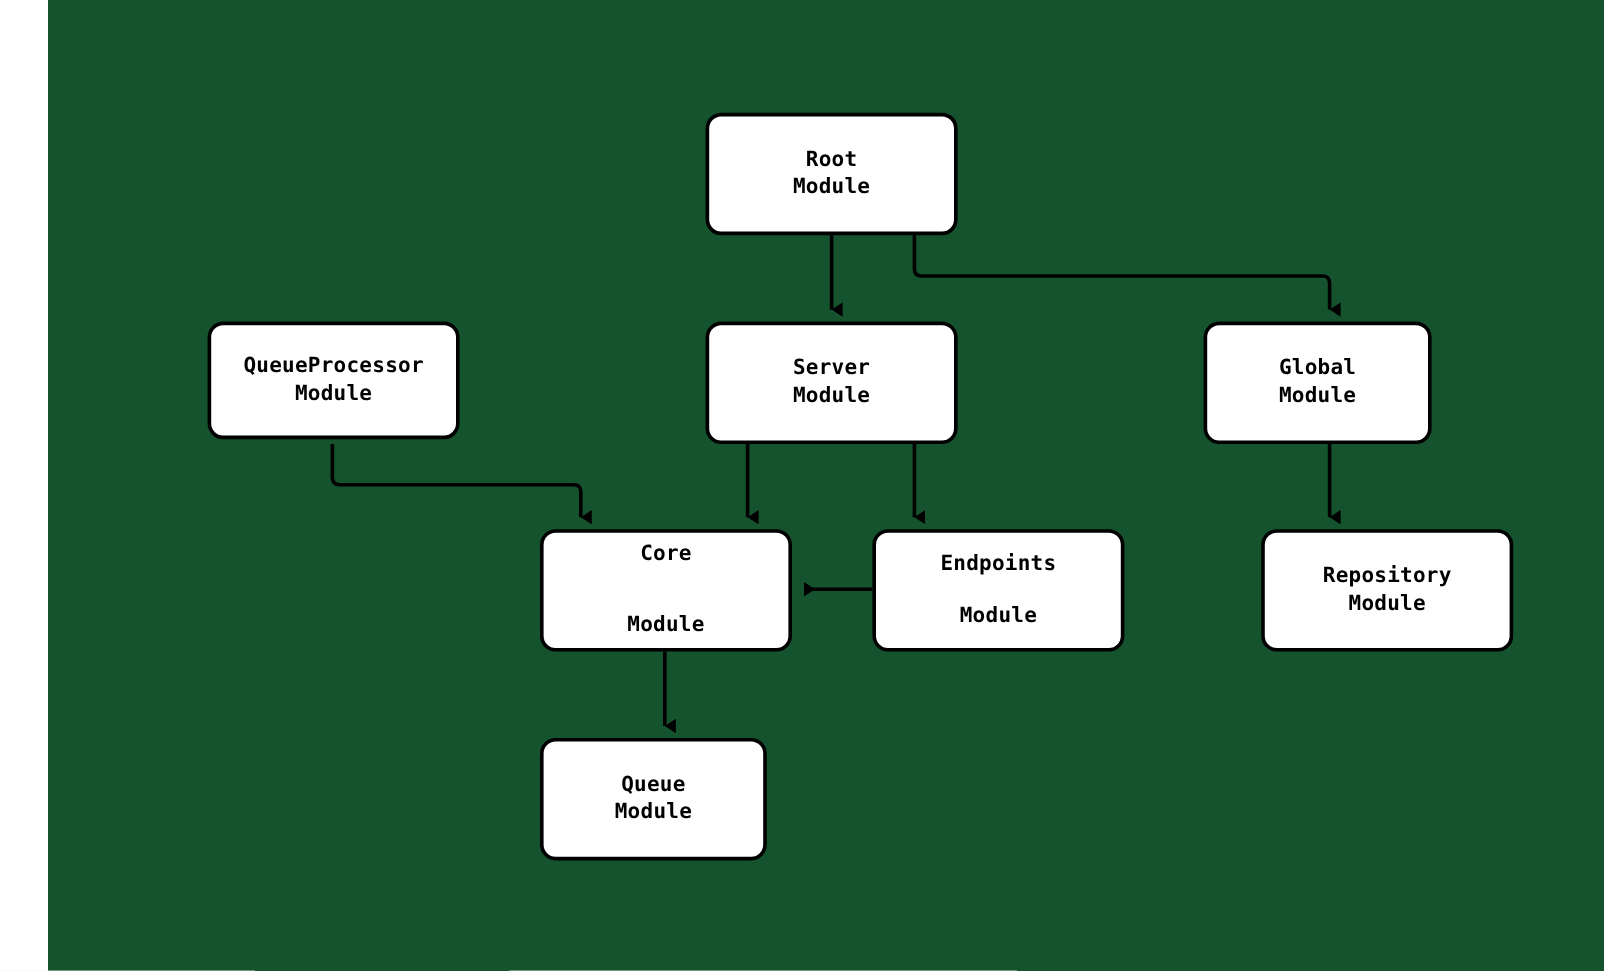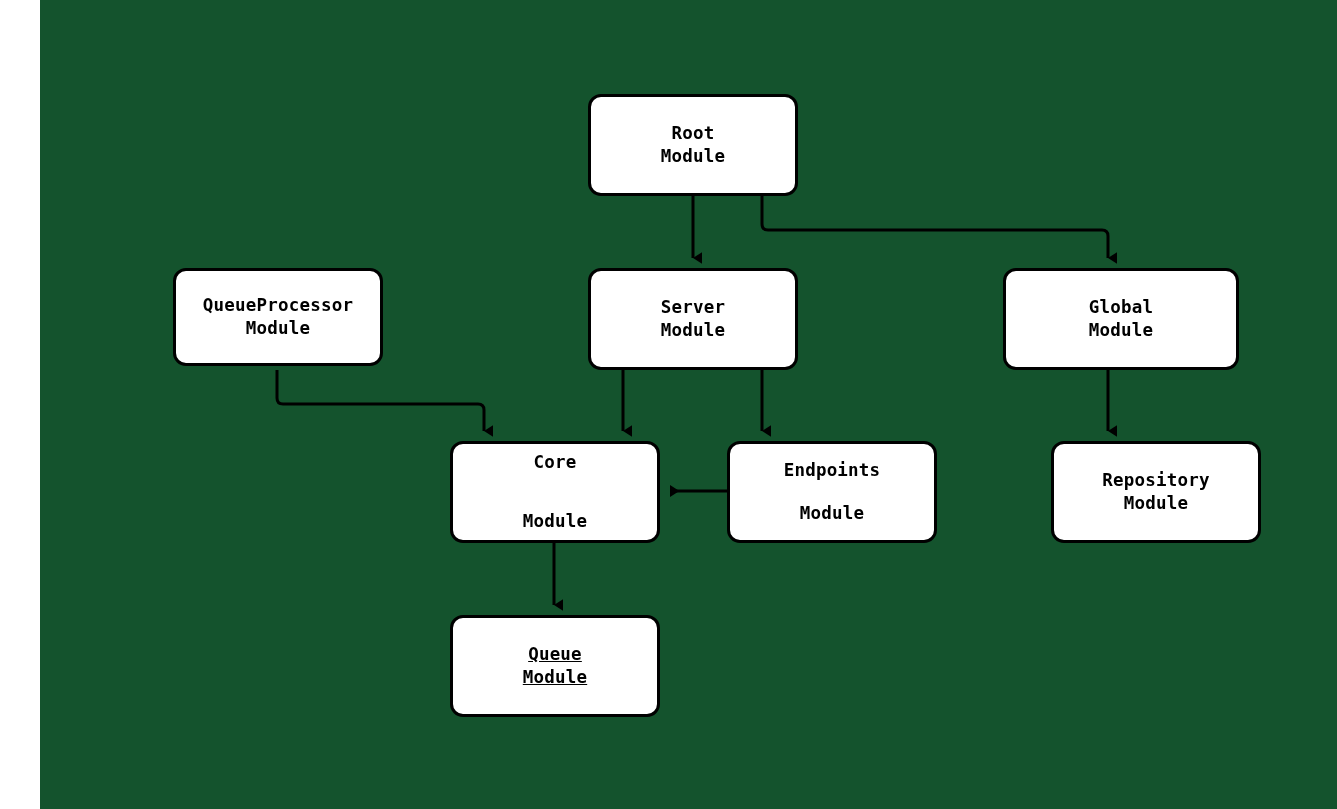--- a/index.html
+++ b/index.html
@@ -89,38 +89,38 @@
   <div class="node" style="left:133px; top:268px; width:210px; height:98px;">
     <div class="node-line">QueueProcessor</div>
     <div class="node-line">Module</div>
   </div>
 
   <div class="node" style="left:548px; top:268px; width:210px; height:102px;">
     <div class="node-line">Server</div>
     <div class="node-line">Module</div>
   </div>
 
-  <div class="node" style="left:963px; top:268px; width:236px; height:102px;">
+  <div class="node" style="left:963px; top:268px; width:190px; height:102px;">
     <div class="node-line">Global</div>
     <div class="node-line">Module</div>
   </div>
 
   <div class="node" style="left:410px; top:441px; width:210px; height:102px;gap:36px;">
     <div class="node-line">Core</div>
     <div class="node-line">Module</div>
   </div>
 
   <div class="node" style="left:687px; top:441px; width:210px; height:102px;gap:20px;">
     <div class="node-line">Endpoints</div>
     <div class="node-line">Module</div>
   </div>
 
   <div class="node" style="left:1011px; top:441px; width:210px; height:102px;">
     <div class="node-line">Repository</div>
     <div class="node-line">Module</div>
   </div>
 
-  <div class="node" style="left:410px; top:615px; width:210px; height:102px;text-decoration:underline;">
+  <div class="node" style="left:410px; top:615px; width:189px; height:102px;">
     <div class="node-line">Queue</div>
     <div class="node-line">Module</div>
   </div>
 
 </div>
 
 </body></html>

